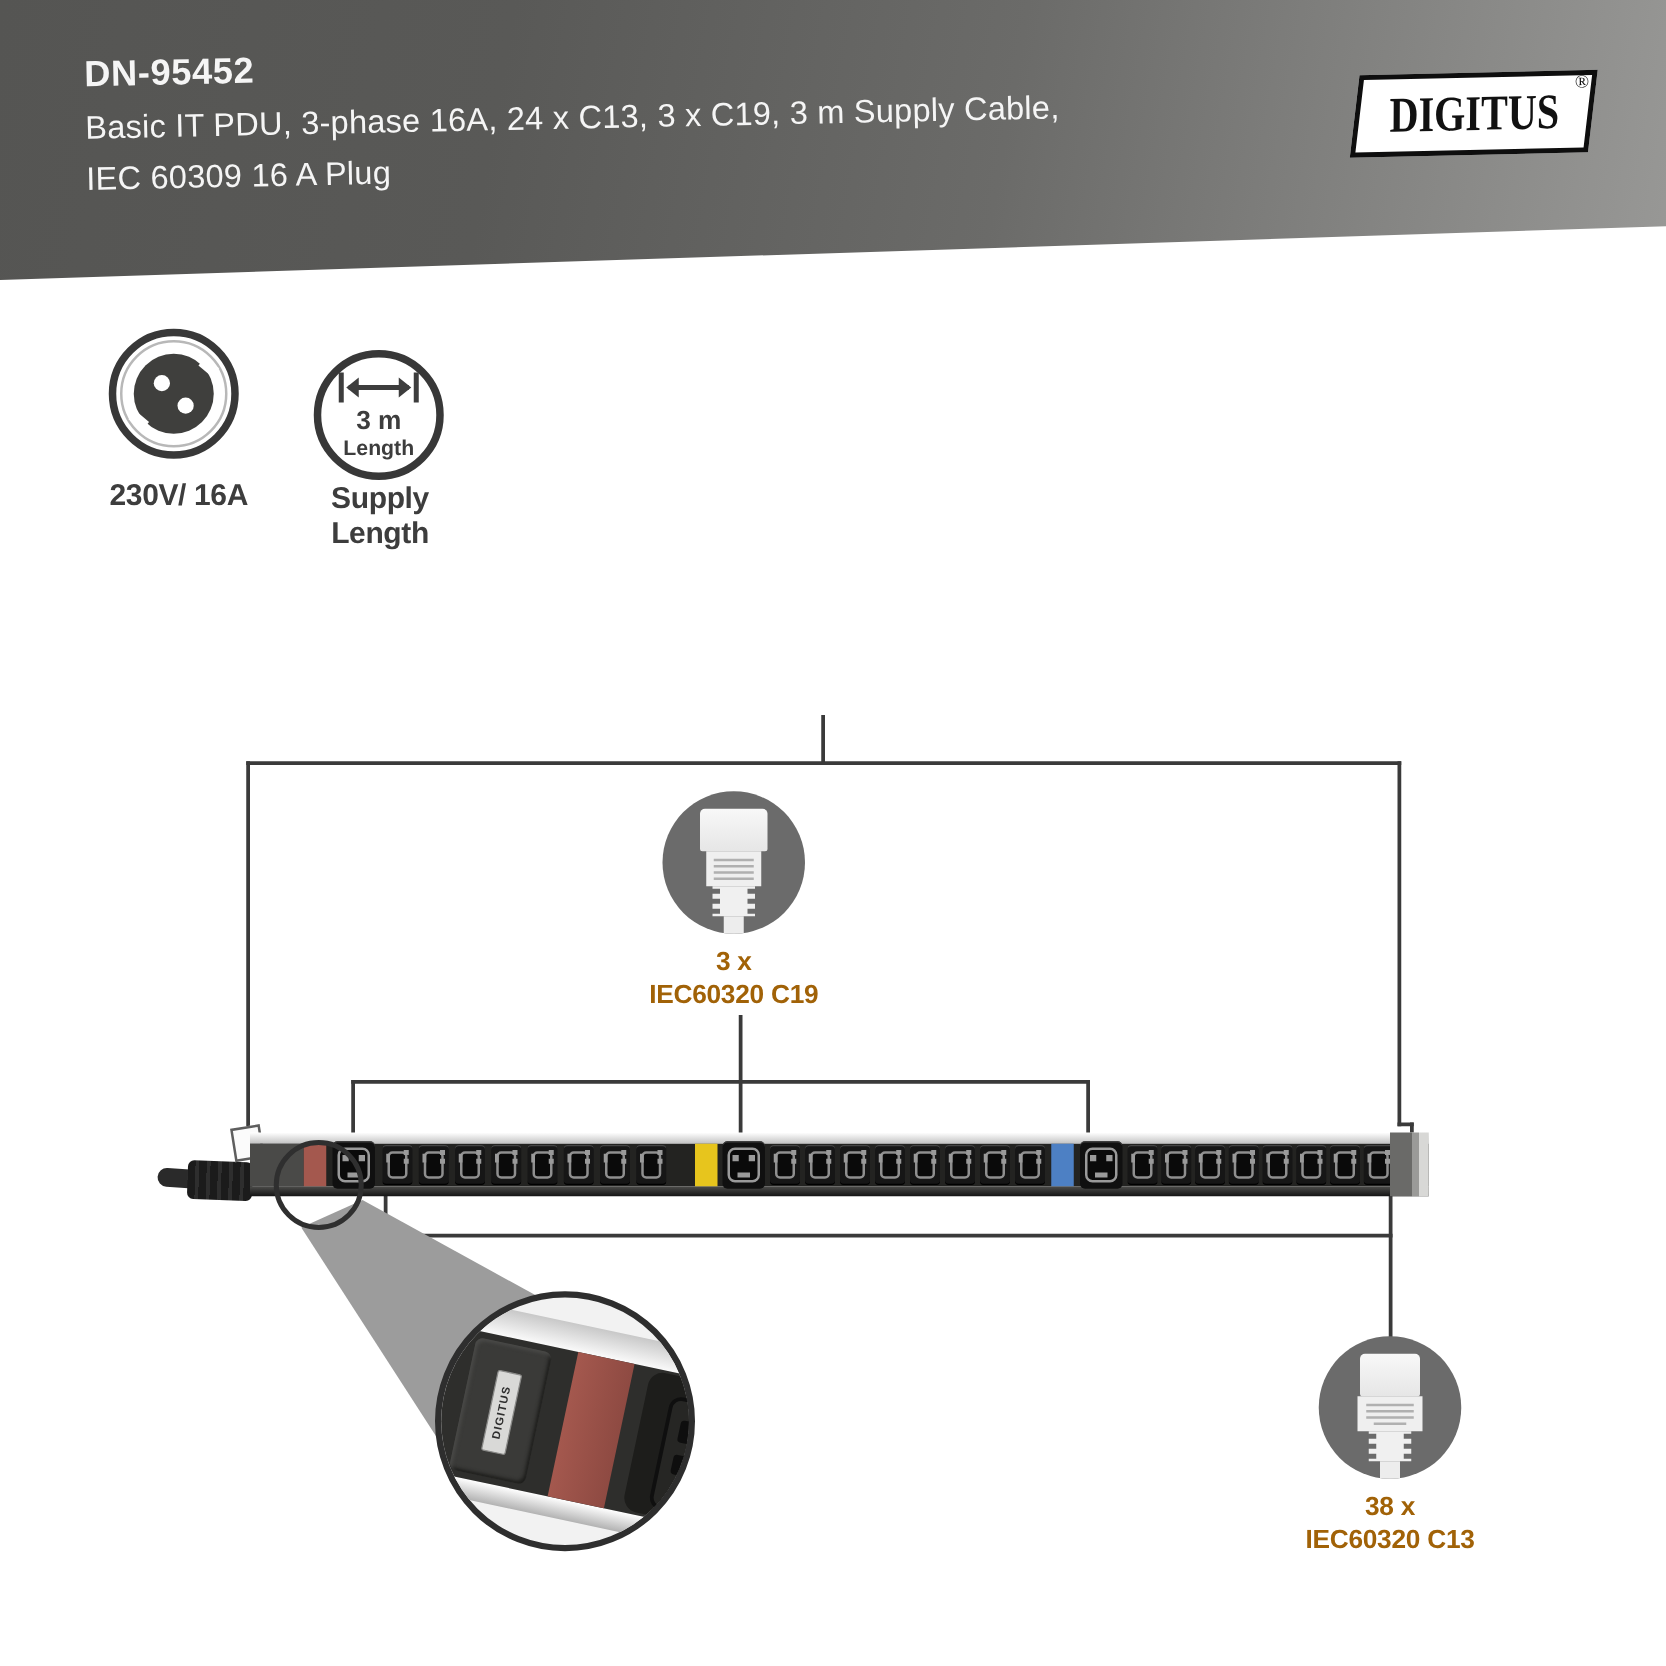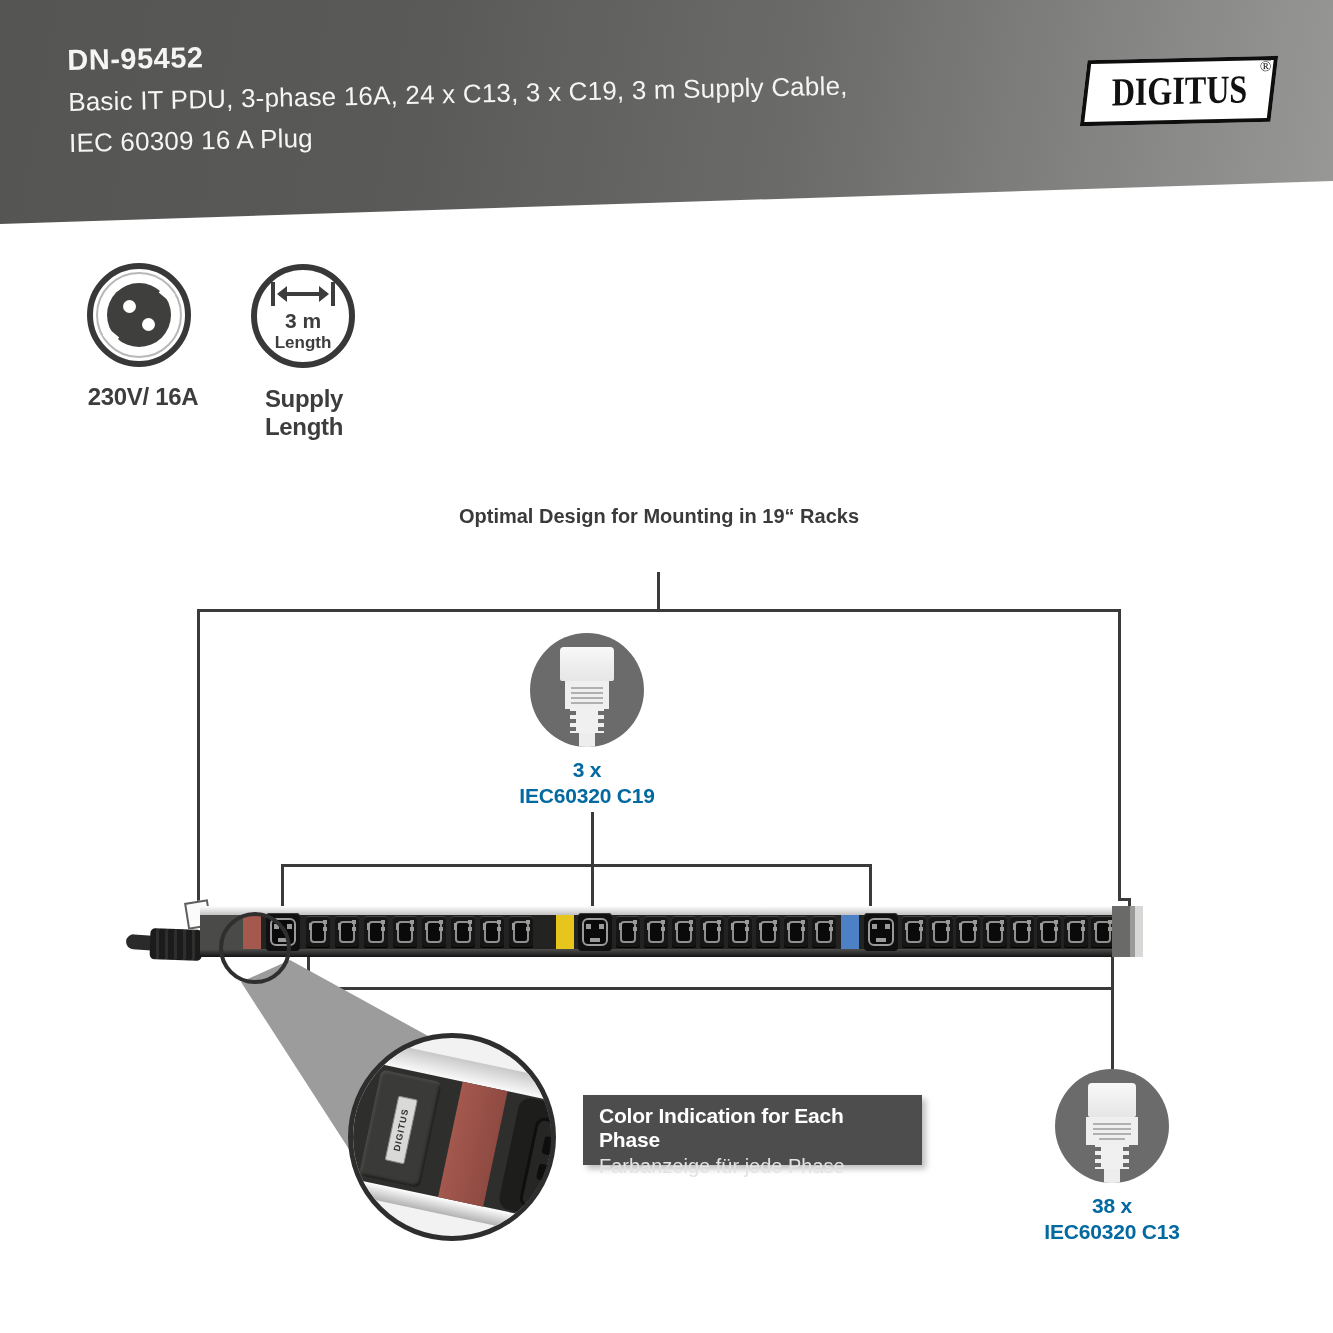--- a/index.html
+++ b/index.html
@@ -46,21 +46,21 @@
 
   
   .conn-circle{position:absolute;width:114px;height:114px;border-radius:50%;background:#6b6b6b;overflow:hidden;}
   .iec-plug{position:absolute;left:0;top:14px;width:100%;display:flex;flex-direction:column;align-items:center;}
   .iec-body{width:54px;height:34px;background:linear-gradient(180deg,#f8f8f8,#e6e6e6);border-radius:4px 4px 2px 2px;}
   .iec-mid{width:44px;height:28px;background:#efefef;display:flex;flex-direction:column;justify-content:center;gap:3px;align-items:center;}
   .iec-mid i{display:block;width:32px;height:2px;background:#b0b0b0;}
   .iec-neck{position:relative;width:34px;height:24px;background:#f0f0f0;}
   .iec-neck i{position:absolute;width:7px;height:4px;background:#6b6b6b;}
   .iec-stub{width:16px;height:26px;background:#ededed;}
-  .conn-label{position:absolute;text-align:center;font-weight:bold;font-size:21px;color:#0369a1;letter-spacing:-.2px;}
+  .conn-label{position:absolute;text-align:center;font-weight:bold;font-size:21px;color:#a16207;letter-spacing:-.2px;}
 
   
   .pdu-topstrip{position:absolute;left:200px;top:906px;width:943px;height:9px;
                 background:linear-gradient(180deg,#ffffff,#c2c2c2);}
   .pdu-body{position:absolute;left:200px;top:915px;width:943px;height:34px;background:#232321;}
   .pdu-bottomlip{position:absolute;left:200px;top:949px;width:943px;height:8px;
                  background:linear-gradient(180deg,#4d4d4b,#141414);}
   .pdu-cable{position:absolute;left:126px;top:936px;width:62px;height:15px;background:#2a2a2a;border-radius:8px;transform:rotate(4deg);}
   .pdu-gland{position:absolute;left:150px;top:929px;width:52px;height:31px;border-radius:5px;transform:rotate(2deg);
              background:repeating-linear-gradient(90deg,#1b1b1b 0 6px,#2e2e2e 6px 9px);}
@@ -134,38 +134,37 @@
     <div class="badge-inner-ring"></div>
     <div class="plug-face">
       <span class="plug-pin" style="left:16px;top:17px;"></span>
       <span class="plug-pin" style="left:35px;top:35px;"></span>
       <span class="plug-notch" style="right:-3px;top:6px;transform:rotate(40deg);"></span>
       <span class="plug-notch" style="left:-3px;bottom:6px;transform:rotate(40deg);"></span>
     </div>
   </div>
   <div class="badge-label" style="left:57px;top:383px;width:172px;">230V/ 16A</div>
 
-  <div class="badge-circle" style="left:251px;top:264px;">
+  <div class="badge-circle" style="left:251px;top:280px;">
     <div class="len-content">
       <div class="len-arrow">
         <span class="len-bar" style="left:0;"></span>
         <span class="len-bar" style="right:0;"></span>
         <span class="len-line"></span>
         <span class="len-head" style="left:6px;border-right:10px solid #3d3d3d;"></span>
         <span class="len-head" style="right:6px;border-left:10px solid #3d3d3d;"></span>
       </div>
       <div style="font-size:21px;font-weight:bold;margin-top:3px;">3 m</div>
       <div style="font-size:17px;font-weight:bold;">Length</div>
     </div>
   </div>
   <div class="badge-label" style="left:234px;top:385px;width:140px;">Supply</div>
   <div class="badge-label" style="left:234px;top:413px;width:140px;">Length</div>
 
   <div class="rack-note">
-    <p class="en">Optimal Design for Mounting in 19“ Racks</p>
   </div>
 
   <div class="cline" style="left:657px;top:572px;width:3px;height:39px;"></div>
   <div class="cline" style="left:197px;top:609px;width:924px;height:3px;"></div>
   <div class="cline" style="left:197px;top:609px;width:3px;height:297px;"></div>
   <div class="cline" style="left:1118px;top:609px;width:3px;height:292px;"></div>
   <div class="cline" style="left:1118px;top:898px;width:13px;height:3px;"></div>
   <div class="cline" style="left:1128px;top:898px;width:3px;height:11px;"></div>
 
   <div class="cline" style="left:281px;top:864px;width:591px;height:3px;"></div>
@@ -393,24 +392,20 @@
         <div class="mag-socket">
           <div class="in"></div>
             <div class="g1"></div>
             <div class="g2"></div>
         </div>
       </div>
       <div class="mag-strip-bot"></div>
     </div>
   </div>
 
-  <div class="phase-box">
-    <p class="en">Color Indication for Each Phase</p>
-    <p class="de">Farbanzeige für jede Phase</p>
-  </div>
 
   <div class="conn-circle" style="left:1055px;top:1069px;">
     <div class="iec-plug">
       <div class="iec-body" style="width:48px;"></div>
       <div class="iec-mid" style="width:52px;">
           <i style="width:38px;"></i>
           <i style="width:38px;"></i>
           <i style="width:38px;"></i>
           <i style="width:26px;"></i>
         </div>

